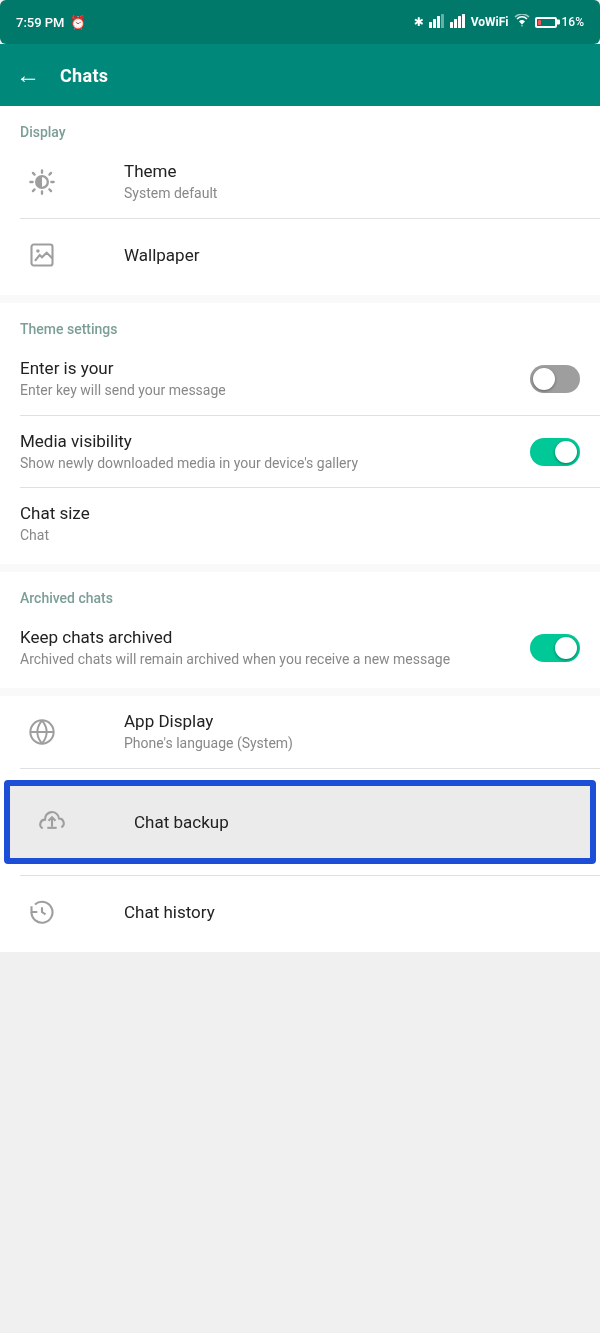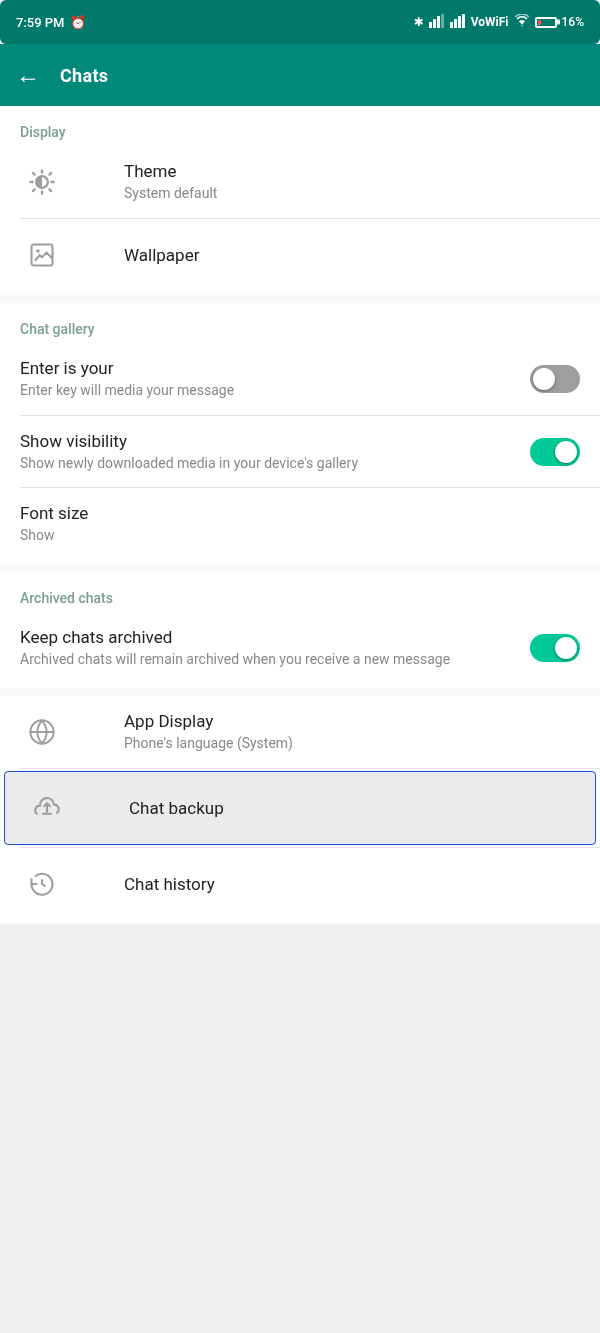--- a/index.html
+++ b/index.html
@@ -127,23 +127,23 @@
     .toggle-switch.on .toggle-knob { left: 25px; }
 
     
     .divider {
       height: 1px; background: #e0e0e0; margin-left: 20px;
     }
 
     
     .setting-item.highlighted {
       background: #ebebeb;
-      border: 1px solid #1d4ed8;
+      border: 6px solid #1d4ed8;
       border-radius: 4px;
-      margin: 2px 4px;
+      margin: 11px 4px;
     }
   </style>
 </head>
 <body>
 
 <div class="status-bar">
   <div class="status-left">
     <span>7:59 PM</span>
     <span>⏰</span>
   </div>
@@ -218,51 +218,51 @@
         </div>
         <div class="setting-text">
           <div class="setting-title">Wallpaper</div>
         </div>
       </div>
 
     </div>
   </div>
 
   <div class="settings-group">
-    <div class="section-header">Chat gallery</div>
+    <div class="section-header">Theme settings</div>
     <div class="settings-group-inner">
 
       <div class="setting-item">
         <div class="setting-text">
           <div class="setting-title">Enter is your</div>
-          <div class="setting-subtitle">Enter key will media your message</div>
+          <div class="setting-subtitle">Enter key will send your message</div>
         </div>
         <div class="toggle-switch off">
           <div class="toggle-knob"></div>
         </div>
       </div>
 
       <div class="divider"></div>
 
       <div class="setting-item">
         <div class="setting-text">
-          <div class="setting-title">Show visibility</div>
+          <div class="setting-title">Media visibility</div>
           <div class="setting-subtitle">Show newly downloaded media in your device's gallery</div>
         </div>
         <div class="toggle-switch on">
           <div class="toggle-knob"></div>
         </div>
       </div>
 
       <div class="divider"></div>
 
       <div class="setting-item">
         <div class="setting-text">
-          <div class="setting-title">Font size</div>
-          <div class="setting-subtitle">Show</div>
+          <div class="setting-title">Chat size</div>
+          <div class="setting-subtitle">Chat</div>
         </div>
       </div>
 
     </div>
   </div>
 
   <div class="settings-group">
     <div class="section-header">Archived chats</div>
     <div class="settings-group-inner">
 

